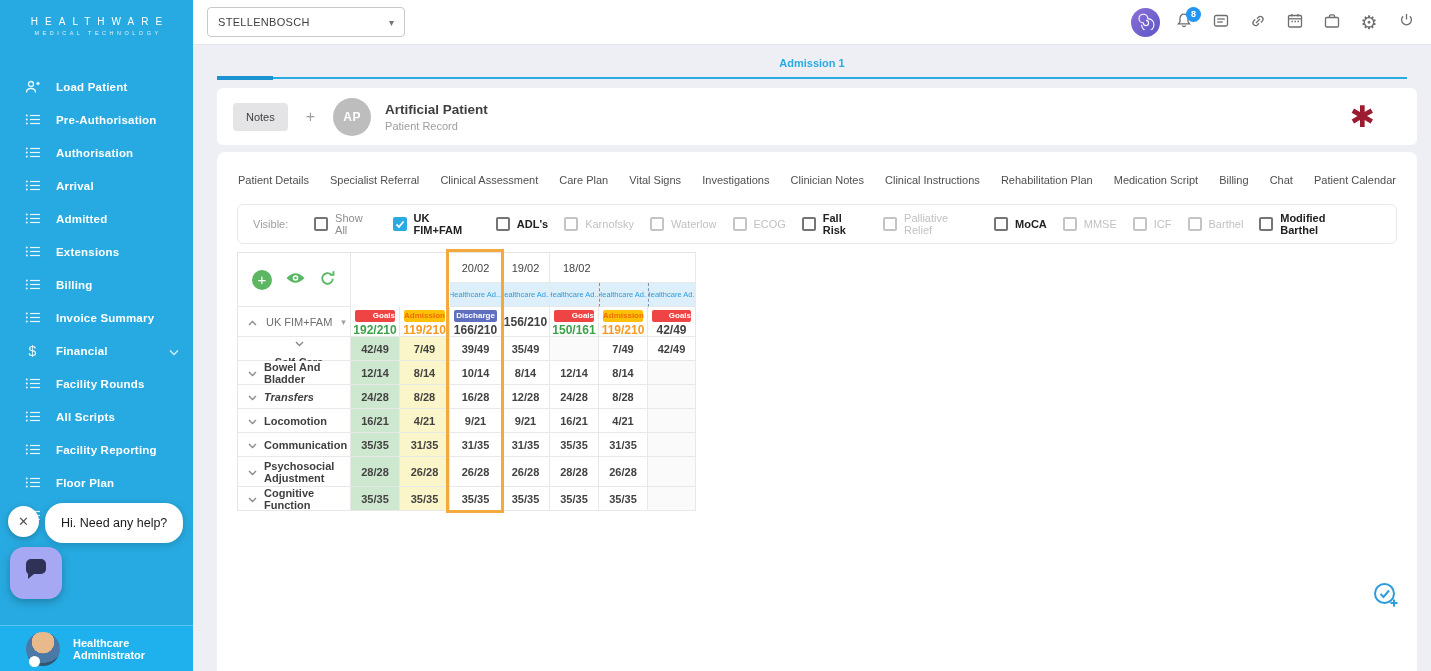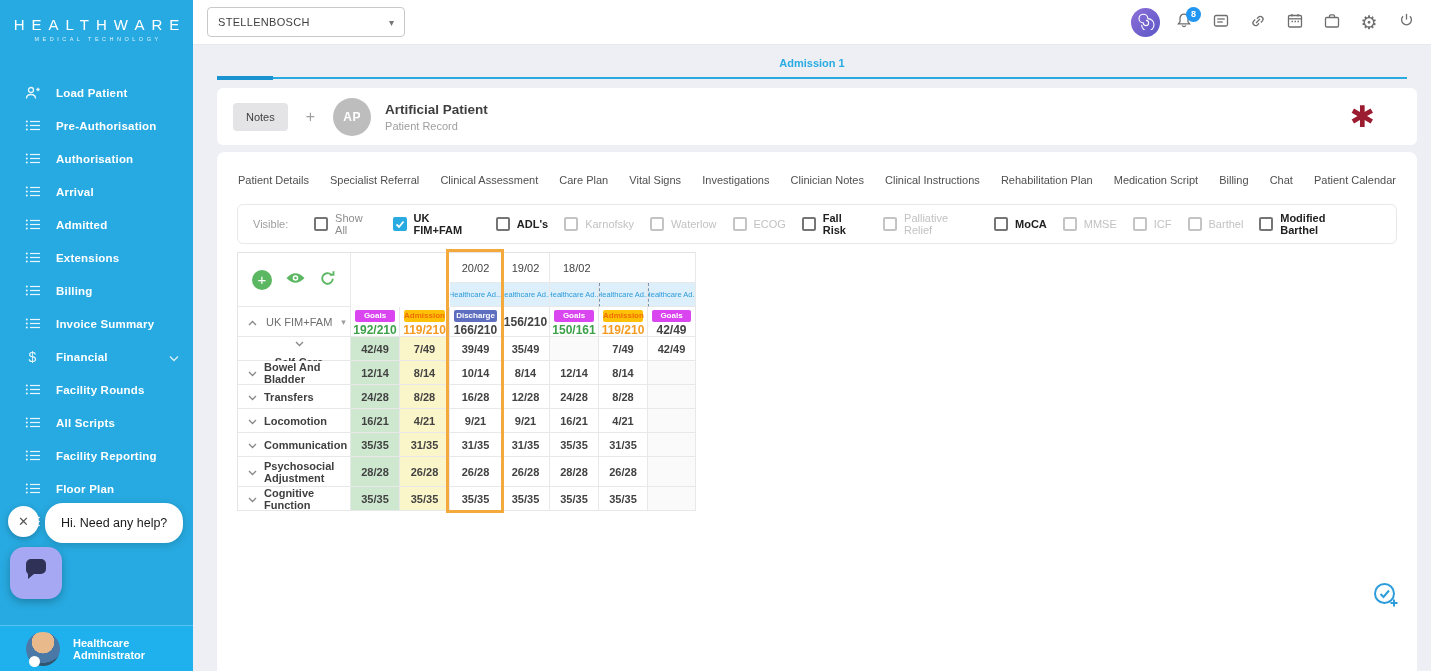--- a/index.html
+++ b/index.html
@@ -4,21 +4,21 @@
 <style>
   * { box-sizing: border-box; margin: 0; padding: 0; }
   html,body { width:1431px; height:671px; }
   body {
     font-family: "Liberation Sans", sans-serif;
     background:#EDEFF4; position:relative; overflow:hidden; color:#424242;
   }
   
   .sidebar { position:absolute; left:0; top:0; width:193px; height:671px; background:#27AAE1; z-index:5; }
   .logo { text-align:center; padding-top:16px; }
-  .logo-name { color:#fff; font-size:15px; font-weight:400; letter-spacing:7px; padding-left:7px; }
+  .logo-name { color:#fff; font-size:10px; font-weight:400; letter-spacing:7px; padding-left:7px; }
   .logo-tag { color:rgba(255,255,255,.85); font-size:5.5px; letter-spacing:3.5px; margin-top:3px; padding-left:3px; }
   .nav { margin-top:34px; }
   .side-item { height:33px; display:flex; align-items:center; padding:0 14px 0 24px; color:#fff; cursor:pointer; }
   .side-item .ic { width:17px; height:16px; margin-right:15px; opacity:.9; display:flex; align-items:center; justify-content:center; }
   .side-item .lbl { font-size:11.5px; font-weight:700; letter-spacing:.2px; white-space:nowrap; }
   .side-item .chev { margin-left:auto; opacity:.8; }
   .dollar { color:#fff; font-size:14px; font-weight:400; }
   .user-bar { position:absolute; bottom:0; left:0; width:193px; height:46px; background:#1FB1EE;
     display:flex; align-items:center; padding-left:26px; border-top:1px solid rgba(255,255,255,.25); }
   .user-avatar { width:34px; height:34px; border-radius:50%;
@@ -95,21 +95,21 @@
   .date-cell { font-weight:400; color:#424242; }
   .date-left { justify-content:flex-start; padding-left:13px; }
   .user-cell { background:#DCEFFA; color:#2D9CDB; font-size:7.5px; font-weight:400; padding:0 2px; white-space:nowrap; overflow:hidden; cursor:pointer; }
   .dashed { border-left:1px dashed #7A93AE; }
   .label-cell { justify-content:flex-start; padding-left:10px; gap:7px; text-align:left; line-height:12px; font-size:11px; color:#3F3F3F; cursor:pointer; }
   .group-label { color:#6F6F6F; font-weight:400; gap:9px; }
   .group-label .caret { color:#9E9E9E; font-size:9px; }
   .cellcol { flex-direction:column; justify-content:flex-start; padding:0; }
   .tbadge { display:block; align-self:stretch; margin:3px 4px 1px 4px; border-radius:2px; font-size:8px; font-weight:700;
     line-height:12px; text-align:center; }
-  .b-goals { background:#d946ef; color:#fff; }
+  .b-goals { background:#ef4444; color:#fff;text-align:right; }
   .b-admission { background:#FFC107; color:#EF6C00; }
   .b-discharge { background:#5F6FBF; color:#fff; }
   .gval { font-size:12px; font-weight:700; line-height:14px; }
   .v-green { color:#3DA14A; } .v-orange { color:#F59B23; } .v-dark { color:#424242; }
   .bg-green { background:#CDE8CF; } .bg-yellow { background:#FBF6C9; } .bg-empty { background:#FAFAFA; }
   .hl-box { position:absolute; left:229px; top:-3px; width:58px; height:264px; border:3px solid #F3A93B; pointer-events:none; z-index:3; }
   .float-check { position:absolute; right:16px; top:430px; width:30px; height:30px; cursor:pointer; z-index:6;
     display:flex; align-items:center; justify-content:center; }
 </style>
 </head>
@@ -615,21 +615,21 @@
               </svg></span>
             <span style="font-weight: 700;">Bowel And Bladder</span>
           </div>
           <div class="cell bg-green" style="grid-area: 5 / 2;">12/14</div>
           <div class="cell bg-yellow" style="grid-area: 5 / 3;">8/14</div>
           <div class="cell" style="grid-area: 5 / 4;">10/14</div>
           <div class="cell" style="grid-area: 5 / 5;">8/14</div>
           <div class="cell" style="grid-area: 5 / 6;">12/14</div>
           <div class="cell" style="grid-area: 5 / 7;">8/14</div>
           <div class="cell bg-empty" style="grid-area: 5 / 8;"></div>
-          <div class="cell label-cell" style="grid-area: 6 / 1;">
+          <div class="cell label-cell" style="grid-area: 6 / 1; font-style: italic;">
             <span><svg width="9" height="6" viewBox="0 0 9 6">
                 <path d="M1 1 L4.5 4.5 L8 1" fill="none" stroke="#8A8A8A" stroke-width="1.4"></path>
               </svg></span>
             <span style="font-weight: 700;">Transfers</span>
           </div>
           <div class="cell bg-green" style="grid-area: 6 / 2;">24/28</div>
           <div class="cell bg-yellow" style="grid-area: 6 / 3;">8/28</div>
           <div class="cell" style="grid-area: 6 / 4;">16/28</div>
           <div class="cell" style="grid-area: 6 / 5;">12/28</div>
           <div class="cell" style="grid-area: 6 / 6;">24/28</div>

